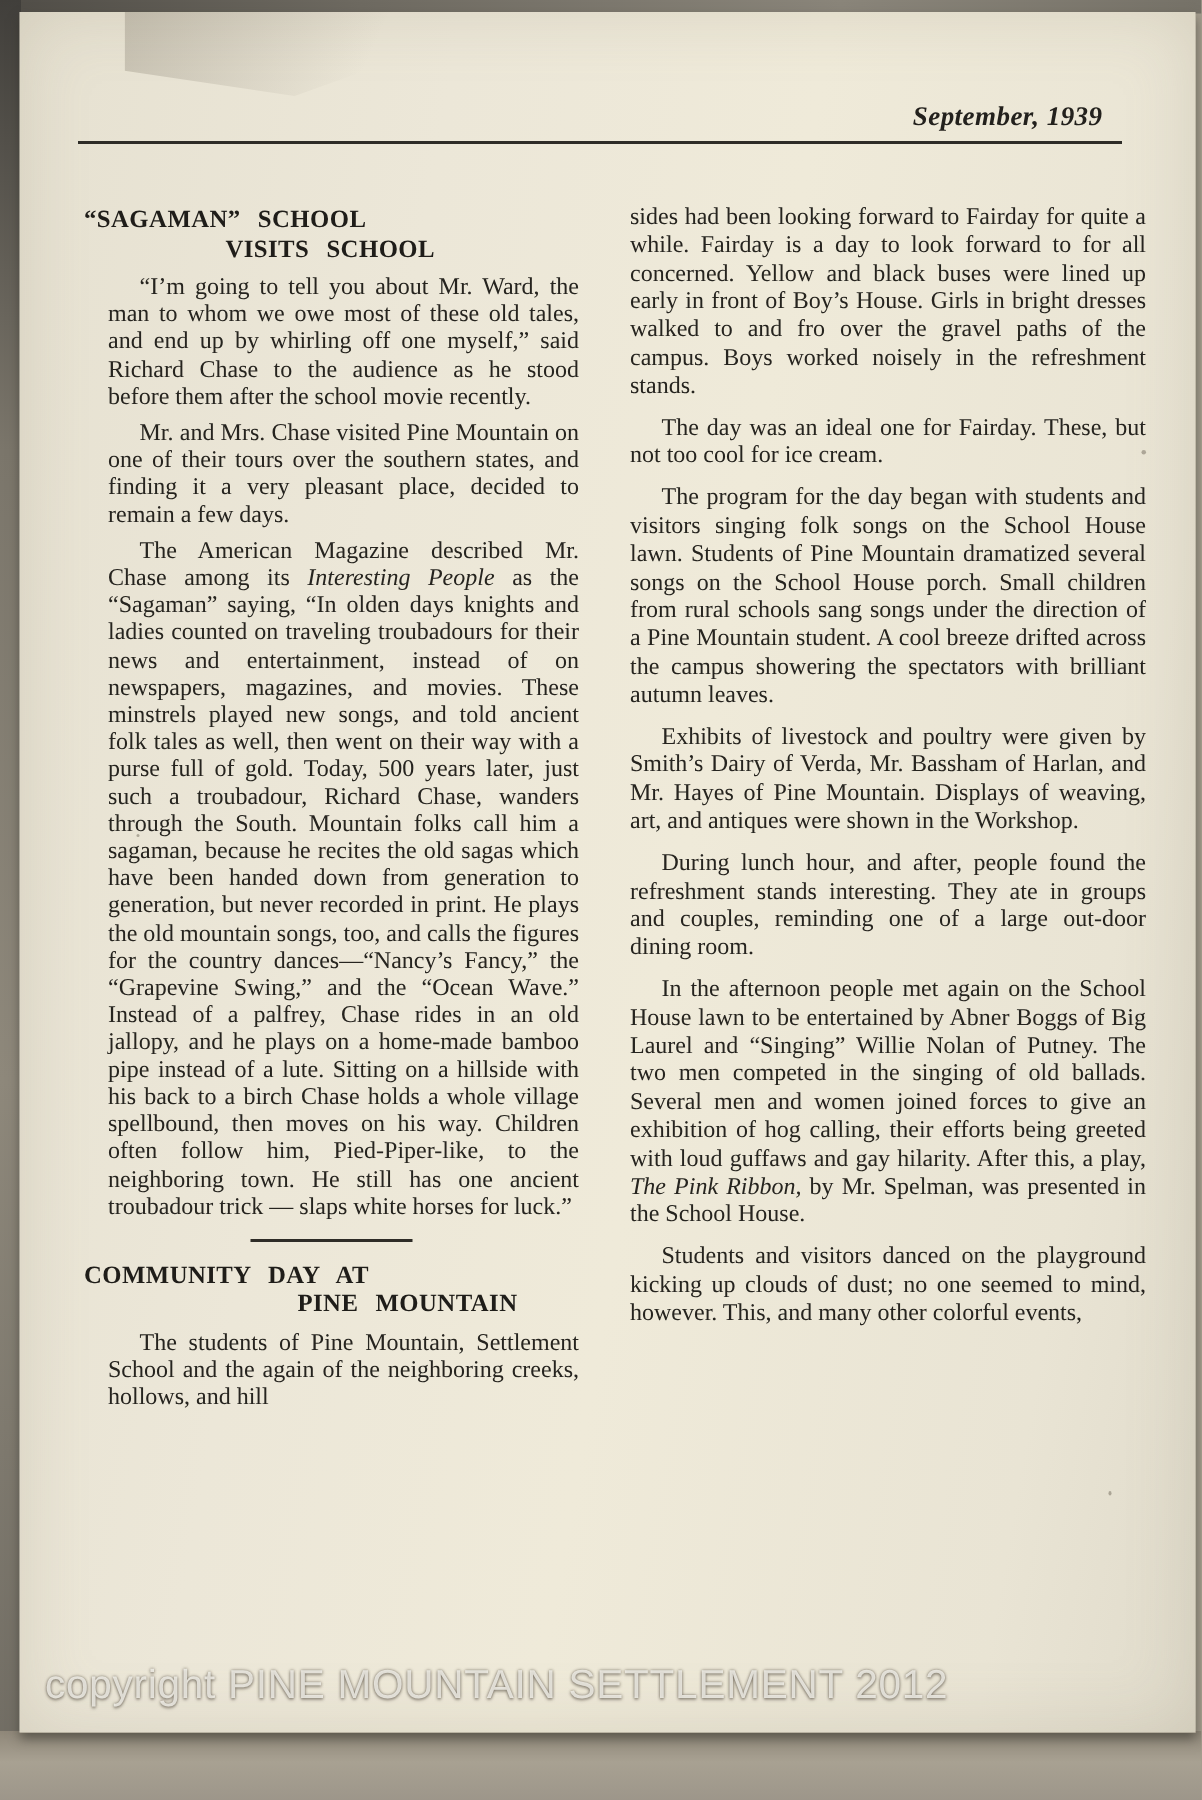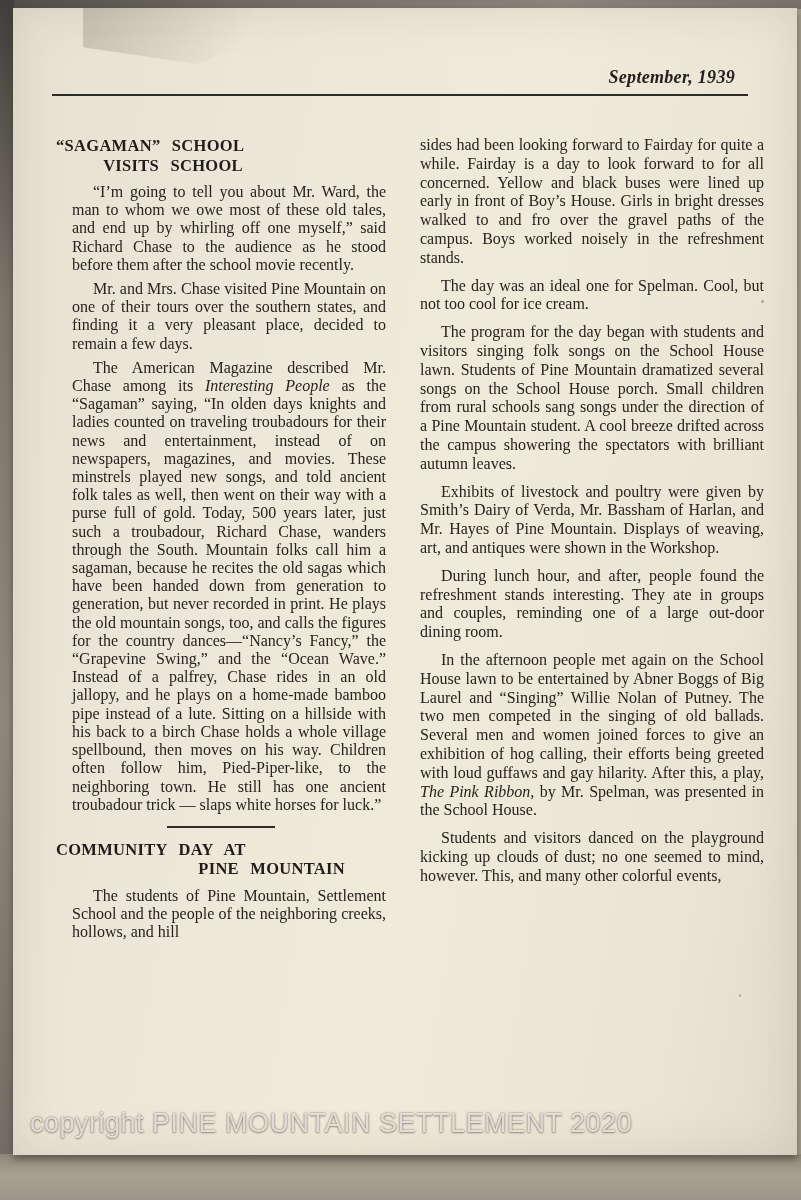--- a/index.html
+++ b/index.html
@@ -50,21 +50,21 @@
     .col-left  { left: 56px;  width: 330px; }
     .col-right { left: 420px; width: 344px; line-height: 18.8px; }
 
     .headline {
       margin: 0 0 8px 0; font-size: 16.5px; font-weight: bold;
       color: #1f1d19; letter-spacing: 0.3px; word-spacing: 7px; line-height: 19.5px;
       text-align: left;
     }
     .headline-2 { margin-top: 10px; }
     .hl-line { display: block; }
-    .hl-right-a { text-align: center; padding-right: 96px; }
+    .hl-right-a { text-align: right; padding-right: 96px; }
     .hl-right-b { text-align: right; padding-right: 41px; }
 
     .col-left  p { margin: 0 0 6px 16px; }
     .col-right p { margin: 0 0 9px 0; }
     .indent { text-indent: 21px; }
     i { }
 
     .divider {
       width: 108px; height: 2px; background: #2e2c27;
       margin: 12px auto 12px auto;
@@ -104,26 +104,26 @@
   <p class="indent">“I’m going to tell you about Mr. Ward, the man to whom we owe most of these old tales, and end up by whirling off one myself,” said Richard Chase to the audience as he stood before them after the school movie recently.</p>
   <p class="indent">Mr. and Mrs. Chase visited Pine Mountain on one of their tours over the southern states, and finding it a very pleasant place, decided to remain a few days.</p>
   <p class="indent"><span>The American Magazine described Mr. Chase among its </span><i>Interesting People</i><span> as the “Sagaman” saying, “In olden days knights and ladies counted on traveling troubadours for their news and entertainment, instead of on newspapers, magazines, and movies. These minstrels played new songs, and told ancient folk tales as well, then went on their way with a purse full of gold. Today, 500 years later, just such a troubadour, Richard Chase, wanders through the South. Mountain folks call him a sagaman, because he recites the old sagas which have been handed down from generation to generation, but never recorded in print. He plays the old mountain songs, too, and calls the figures for the country dances—“Nancy’s Fancy,” the “Grapevine Swing,” and the “Ocean Wave.” Instead of a palfrey, Chase rides in an old jallopy, and he plays on a home-made bamboo pipe instead of a lute. Sitting on a hillside with his back to a birch Chase holds a whole village spellbound, then moves on his way. Children often follow him, Pied-Piper-like, to the neighboring town. He still has one ancient troubadour trick — slaps white horses for luck.”</span></p>
 
   <div class="divider"></div>
 
   <h2 class="headline headline-2">
     <span class="hl-line">COMMUNITY DAY AT</span>
     <span class="hl-line hl-right-b">PINE MOUNTAIN</span>
   </h2>
-  <p class="indent">The students of Pine Mountain, Settlement School and the people of the neighboring creeks, hollows, and hill</p>
+  <p class="indent">The students of Pine Mountain, Settlement School and the again of the neighboring creeks, hollows, and hill</p>
 </div>
 
 <div class="col col-right">
   <p>sides had been looking forward to Fairday for quite a while.  Fairday is a day to look forward to for all concerned.  Yellow and black buses were lined up early in front of Boy’s House. Girls in bright dresses walked to and fro over the gravel paths of the campus.  Boys worked noisely in the refreshment stands.</p>
-  <p class="indent">The day was an ideal one for Spelman.  Cool, but not too cool for ice cream.</p>
+  <p class="indent">The day was an ideal one for Fairday.  These, but not too cool for ice cream.</p>
   <p class="indent">The program for the day began with students and visitors singing folk songs on the School House lawn. Students of Pine Mountain dramatized several songs on the School House porch.  Small children from rural schools sang songs under the direction of a Pine Mountain student.  A cool breeze drifted across the campus showering the spectators with brilliant autumn leaves.</p>
   <p class="indent">Exhibits of livestock and poultry were given by Smith’s Dairy of Verda, Mr. Bassham of Harlan, and Mr. Hayes of Pine Mountain.  Displays of weaving, art, and antiques were shown in the Workshop.</p>
   <p class="indent">During lunch hour, and after, people found the refreshment stands interesting.  They ate in groups and couples, reminding one of a large out-door dining room.</p>
   <p class="indent"><span>In the afternoon people met again on the School House lawn to be entertained by Abner Boggs of Big Laurel and “Singing” Willie Nolan of Putney. The two men competed in the singing of old ballads.  Several men and women joined forces to give an exhibition of hog calling, their efforts being greeted with loud guffaws and gay hilarity.  After this, a play, </span><i>The Pink Ribbon,</i><span> by Mr. Spelman, was presented in the School House.</span></p>
   <p class="indent">Students and visitors danced on the playground kicking up clouds of dust; no one seemed to mind, however. This, and many other colorful events,</p>
 </div>
 
-<div class="watermark">copyright PINE MOUNTAIN SETTLEMENT 2020</div>
+<div class="watermark">copyright PINE MOUNTAIN SETTLEMENT 2012</div>
 
 </body></html>

